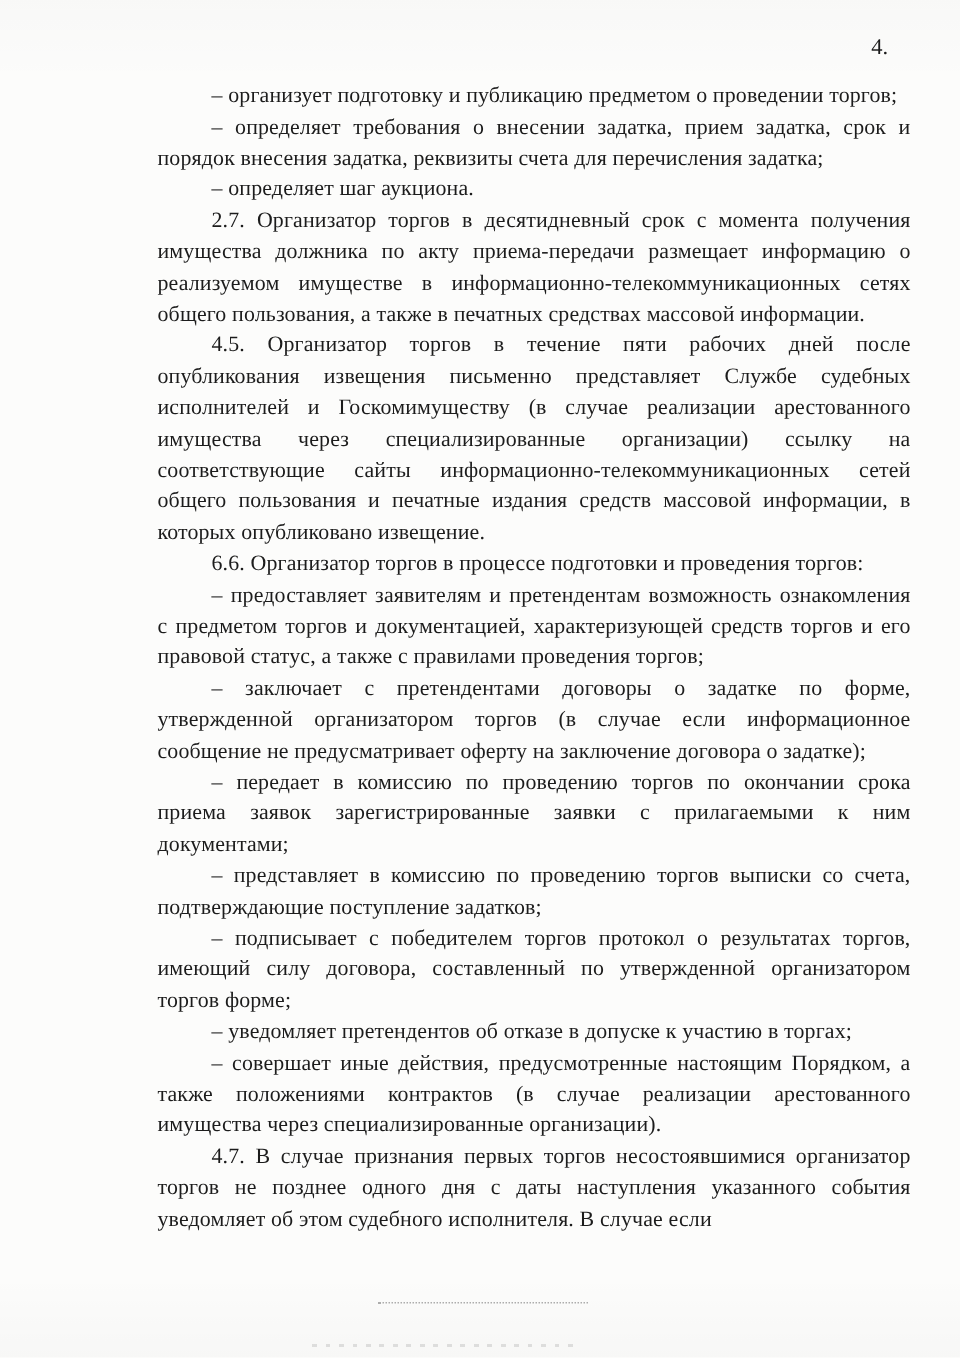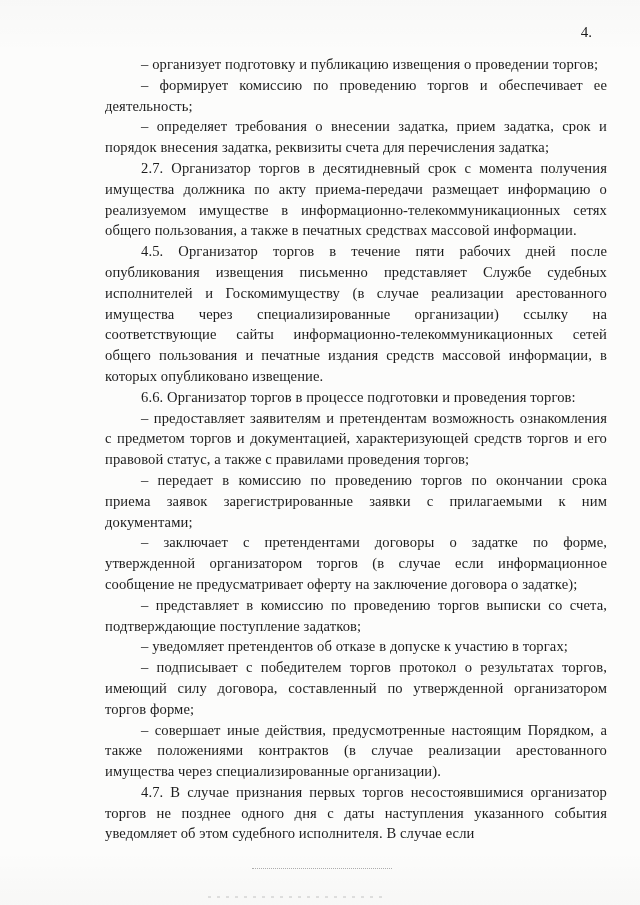--- a/index.html
+++ b/index.html
@@ -63,32 +63,32 @@
   }
 </style>
 </head>
 <body>
 
 <div class="page">
 
   <div class="page-number">4.</div>
 
   <div class="content">
-    <p>– организует подготовку и публикацию извещения о проведении торгов;</p>
-    <p>– формирует комиссию по проведению торгов и обеспечивает ее деятельность;</p>
+    <p>– организует подготовку и публикацию предметом о проведении торгов;</p>
     <p>– определяет требования о внесении задатка, прием задатка, срок и порядок внесения задатка, реквизиты счета для перечисления задатка;</p>
+    <p>– определяет шаг аукциона.</p>
     <p>2.7. Организатор торгов в десятидневный срок с момента получения имущества должника по акту приема-передачи размещает информацию о реализуемом имуществе в информационно-телекоммуникационных сетях общего пользования, а также в печатных средствах массовой информации.</p>
     <p>4.5. Организатор торгов в течение пяти рабочих дней после опубликования извещения письменно представляет Службе судебных исполнителей и Госкомимуществу (в случае реализации арестованного имущества через специализированные организации) ссылку на соответствующие сайты информационно-телекоммуникационных сетей общего пользования и печатные издания средств массовой информации, в которых опубликовано извещение.</p>
     <p>6.6. Организатор торгов в процессе подготовки и проведения торгов:</p>
     <p>– предоставляет заявителям и претендентам возможность ознакомления с предметом торгов и документацией, характеризующей средств торгов и его правовой статус, а также с правилами проведения торгов;</p>
+    <p>– заключает с претендентами договоры о задатке по форме, утвержденной организатором торгов (в случае если информационное сообщение не предусматривает оферту на заключение договора о задатке);</p>
     <p>– передает в комиссию по проведению торгов по окончании срока приема заявок зарегистрированные заявки с прилагаемыми к ним документами;</p>
-    <p>– заключает с претендентами договоры о задатке по форме, утвержденной организатором торгов (в случае если информационное сообщение не предусматривает оферту на заключение договора о задатке);</p>
     <p>– представляет в комиссию по проведению торгов выписки со счета, подтверждающие поступление задатков;</p>
+    <p>– подписывает с победителем торгов протокол о результатах торгов, имеющий силу договора, составленный по утвержденной организатором торгов форме;</p>
     <p>– уведомляет претендентов об отказе в допуске к участию в торгах;</p>
-    <p>– подписывает с победителем торгов протокол о результатах торгов, имеющий силу договора, составленный по утвержденной организатором торгов форме;</p>
     <p>– совершает иные действия, предусмотренные настоящим Порядком, а также положениями контрактов (в случае реализации арестованного имущества через специализированные организации).</p>
     <p>4.7. В случае признания первых торгов несостоявшимися организатор торгов не позднее одного дня с даты наступления указанного события уведомляет об этом судебного исполнителя. В случае если</p>
   </div>
 
   <div class="scan-dotted-line"></div>
   <div class="scan-bottom-mark"></div>
 
 </div>
 
 </body></html>

